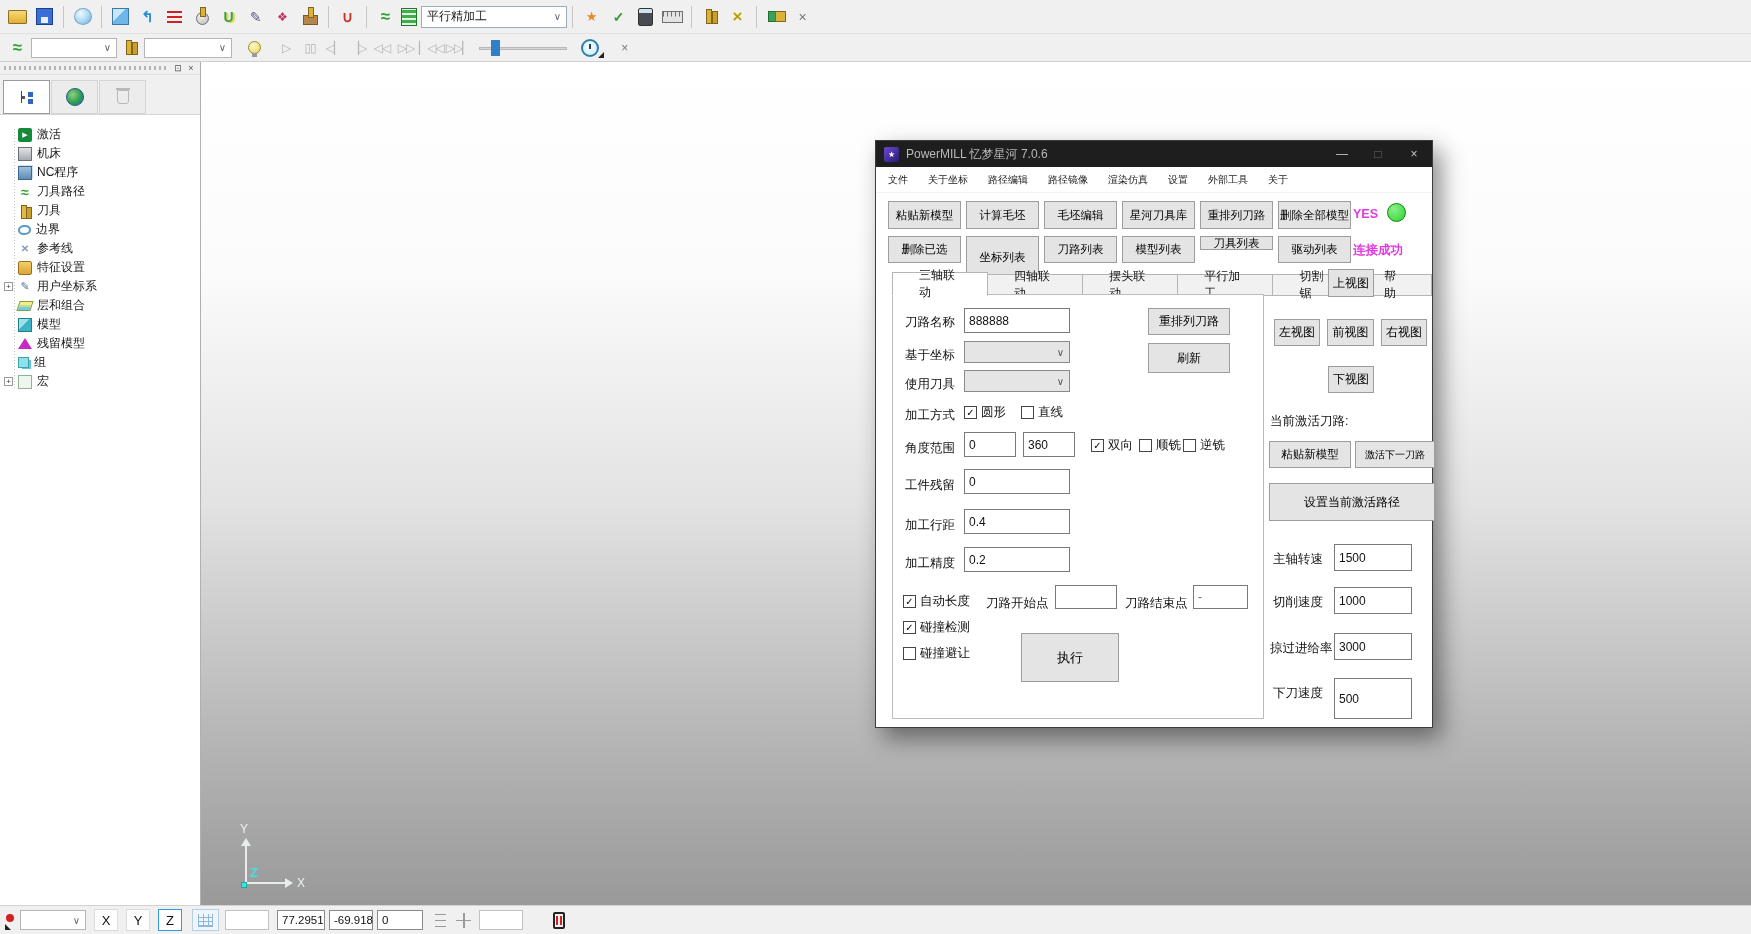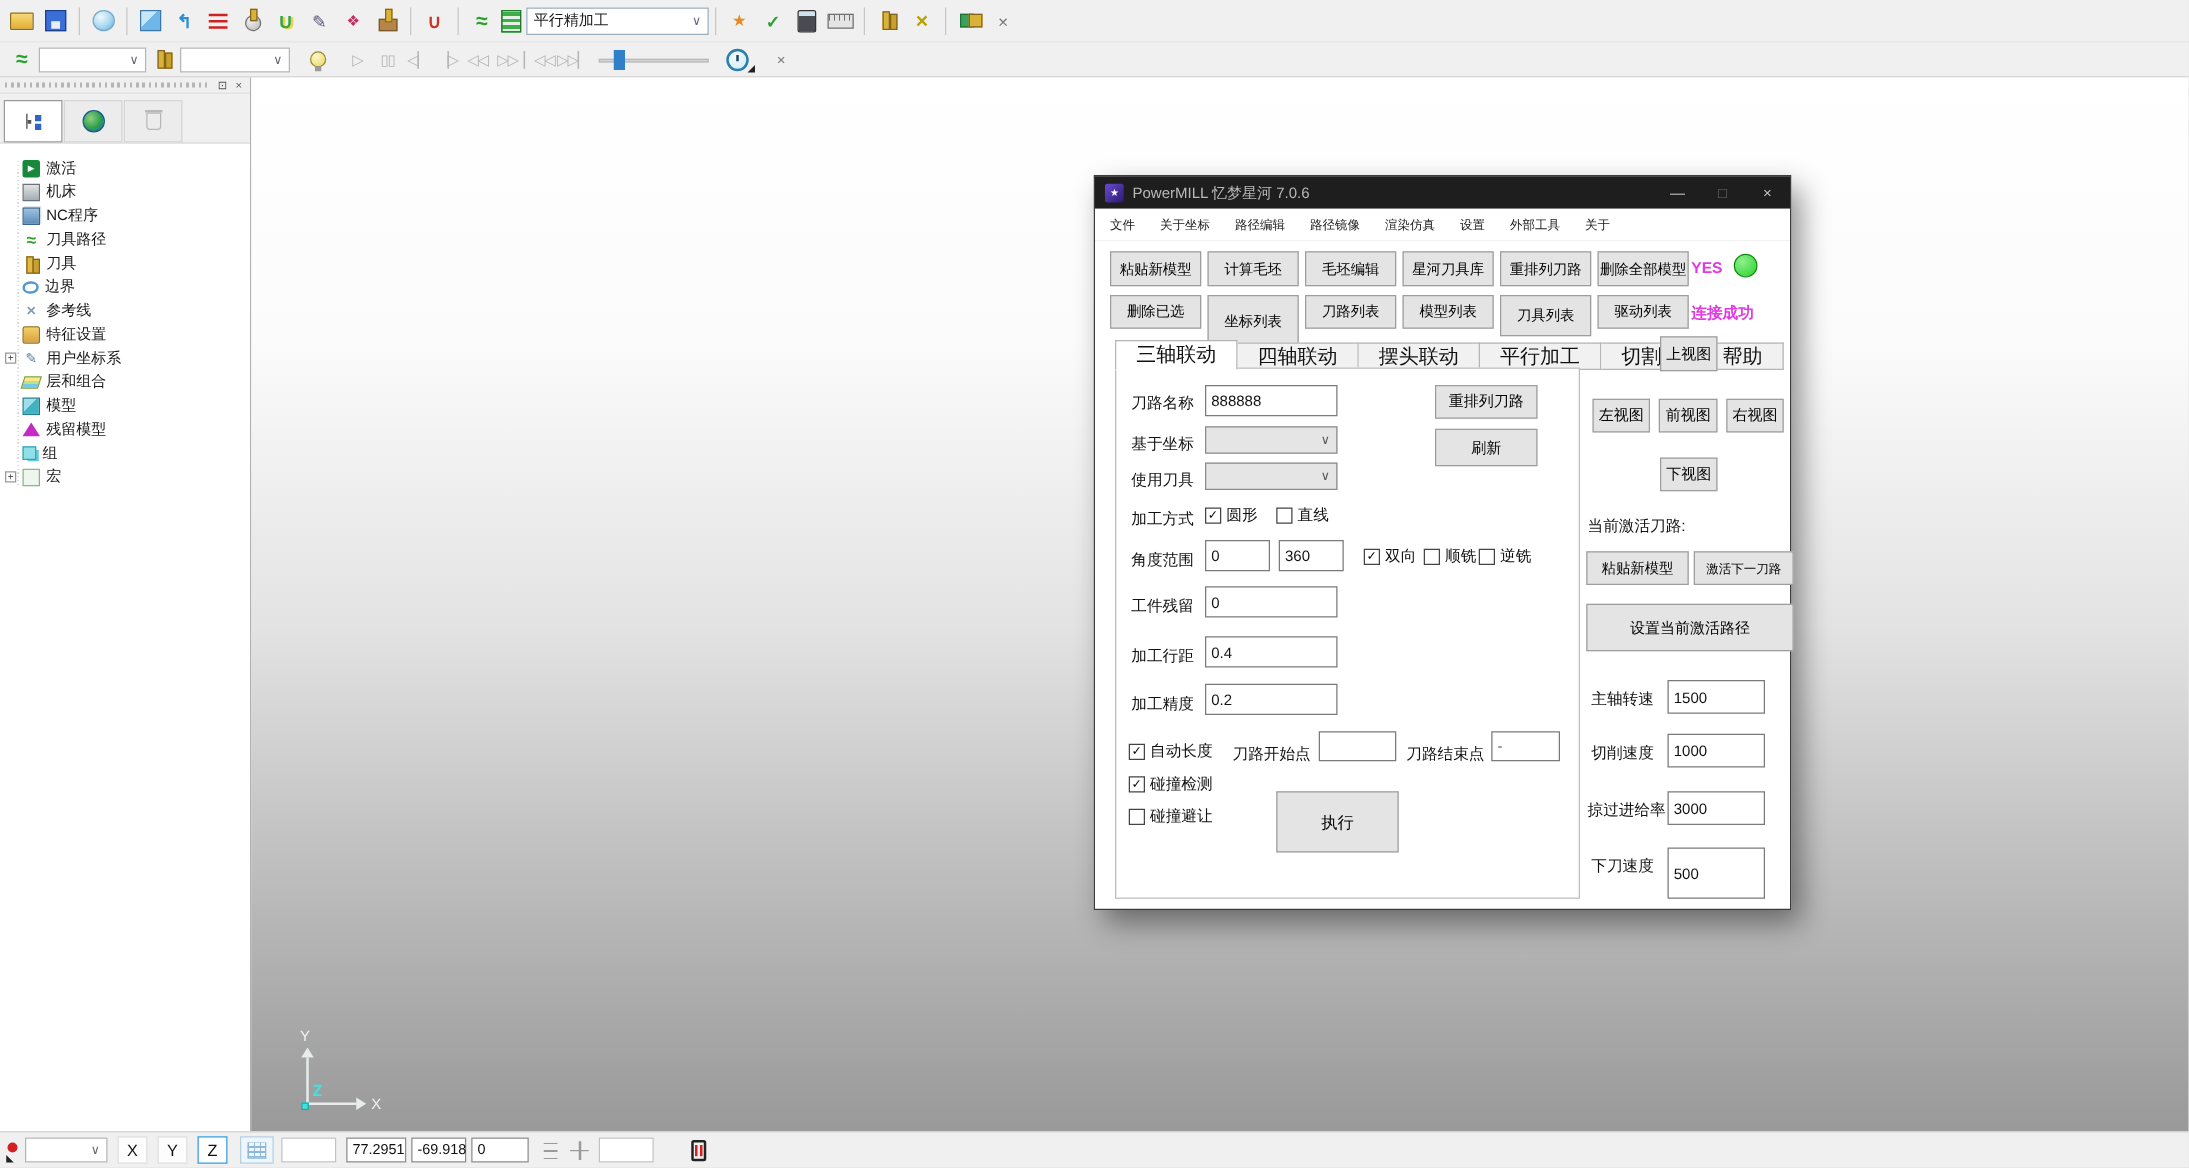--- a/index.html
+++ b/index.html
@@ -110,21 +110,21 @@
 .dlg-ctrl span{width:36px;display:flex;align-items:center;justify-content:center;color:#c4c4c4;font-size:12px}
 .dlg-menubar{position:absolute;left:0;top:26px;right:0;height:26px;background:#fff;display:flex;align-items:center;padding-left:2px;border-bottom:1px solid #f2f2f2}
 .menu-item{padding:0 10px;font-size:10px;color:#1a1a1a}
 .dlg-row{position:absolute;left:12px;display:flex;gap:5px}
 .btn{background:#e4e4e4;border:1px solid #9d9d9d;font-size:11.5px;color:#000;display:flex;align-items:center;justify-content:center;font-family:"Liberation Sans",sans-serif}
 .row-btn{width:73px;height:28px}
 .yes-label{position:absolute;left:477px;top:66px;font-weight:bold;font-size:12.5px}
 .conn-dot{position:absolute;left:511px;top:62px;width:19px;height:19px;border-radius:50%;background:radial-gradient(circle at 35% 30%,#8df08d,#2ad22a);border:1px solid #0a8a0a}
 .conn-label{position:absolute;left:477px;top:101px;font-weight:bold;font-size:12.5px}
 .dtabs{position:absolute;left:16px;top:131px;display:flex;align-items:flex-end}
-.dtab{height:22px;padding:0 16px;display:flex;align-items:center;background:#f1f1f1;border:1px solid #b5b5b5;border-left:none;font-size:16px}
+.dtab{height:22px;padding:0 26px;display:flex;align-items:center;background:#f1f1f1;border:1px solid #b5b5b5;border-left:none;font-size:12px}
 .dtab:first-child{border-left:1px solid #b5b5b5}
 .dtab.active{background:#fff;height:24px;border-bottom:1px solid #fff;position:relative;z-index:2}
 .tabpanel{position:absolute;left:16px;top:153px;width:372px;height:425px;border:1px solid #bcbcbc;background:#fff}
 .flabel{position:absolute;font-size:12.5px;color:#111;white-space:nowrap}
 .tinput{position:absolute;border:1px solid #7a7a7a;background:#fff;font-size:12px;padding:0 4px;font-family:"Liberation Sans",sans-serif;color:#111}
 .fcombo{position:absolute;background:#e5e5e5;border:1px solid #8a8a8a;display:flex;align-items:center;justify-content:flex-end;padding-right:5px;color:#555;font-size:10px}
 .cb{position:absolute;display:flex;align-items:center;gap:4px;font-size:12.5px;white-space:nowrap}
 .cbbox{width:13px;height:13px;border:1px solid #444;background:#fff;font-size:10px;line-height:11px;text-align:center;color:#000;flex:0 0 auto}
 .exec-btn{position:absolute;font-size:13px}
 .view-btn{position:absolute;font-size:12px}
@@ -375,21 +375,21 @@
         <div class="btn row-btn">删除全部模型</div>
     </div>
     <span class="yes-label" style="color:#e23ae2">YES</span>
     <span class="conn-dot"></span>
 
     <div class="dlg-row" style="top:95px">
       <div class="btn row-btn" style="height:27px">删除已选</div>
         <div class="btn row-btn" style="height:42px">坐标列表</div>
         <div class="btn row-btn" style="height:27px">刀路列表</div>
         <div class="btn row-btn" style="height:27px">模型列表</div>
-        <div class="btn row-btn" style="height:33px">刀具列表</div>
+        <div class="btn row-btn" style="height:14px">刀具列表</div>
         <div class="btn row-btn" style="height:27px">驱动列表</div>
     </div>
     <span class="conn-label" style="color:#e23ae2">连接成功</span>
 
     <div class="dtabs">
       <div class="dtab active">三轴联动</div>
         <div class="dtab">四轴联动</div>
         <div class="dtab">摆头联动</div>
         <div class="dtab">平行加工</div>
         <div class="dtab">切割锯</div>

